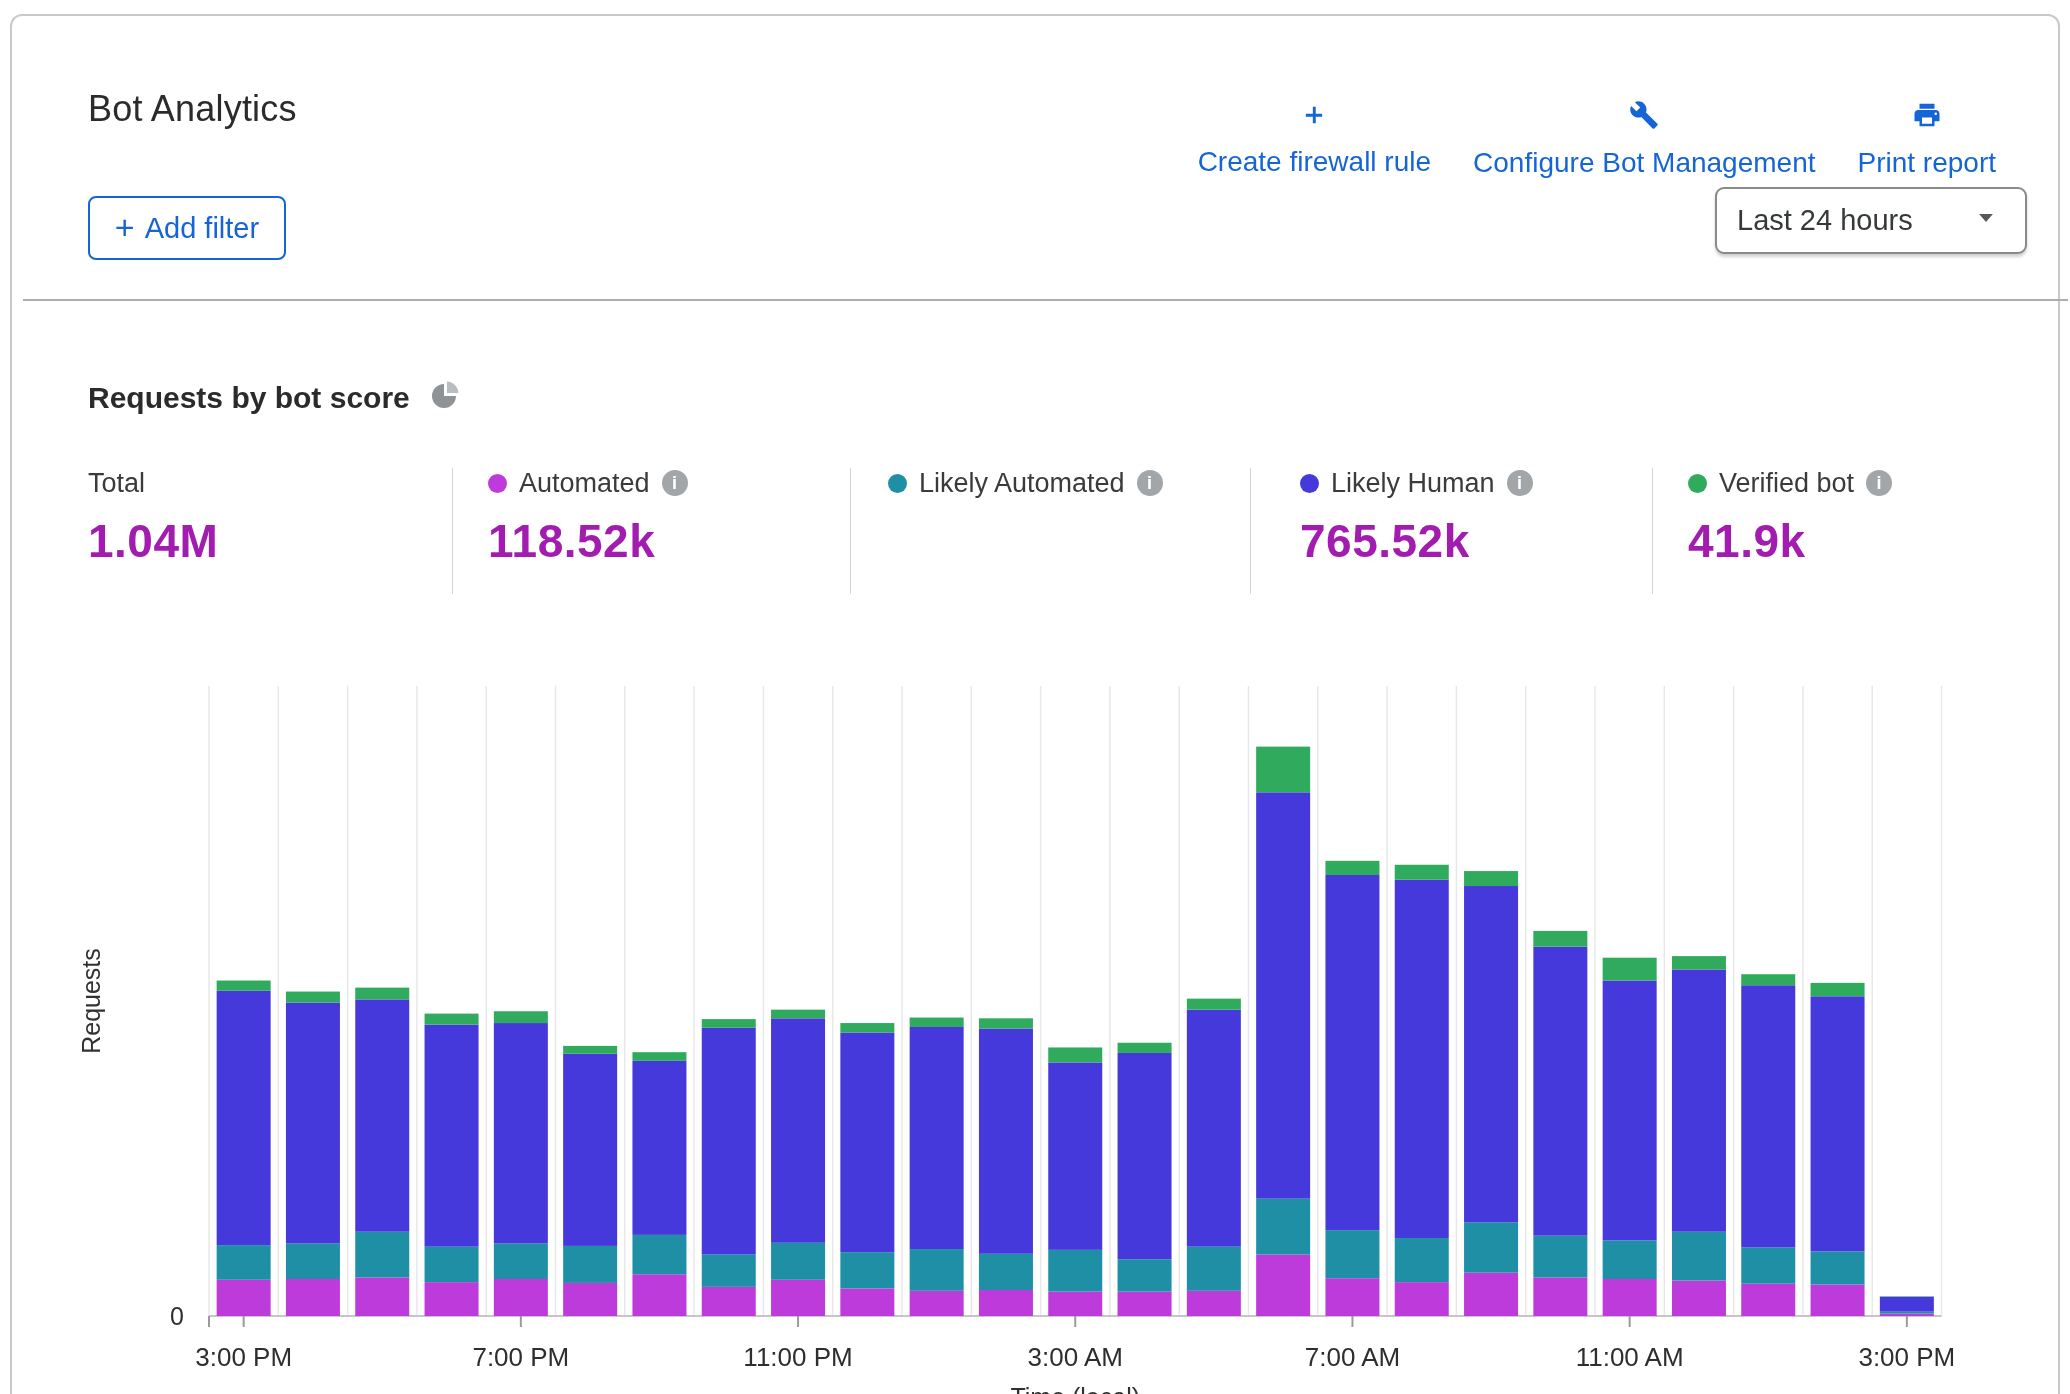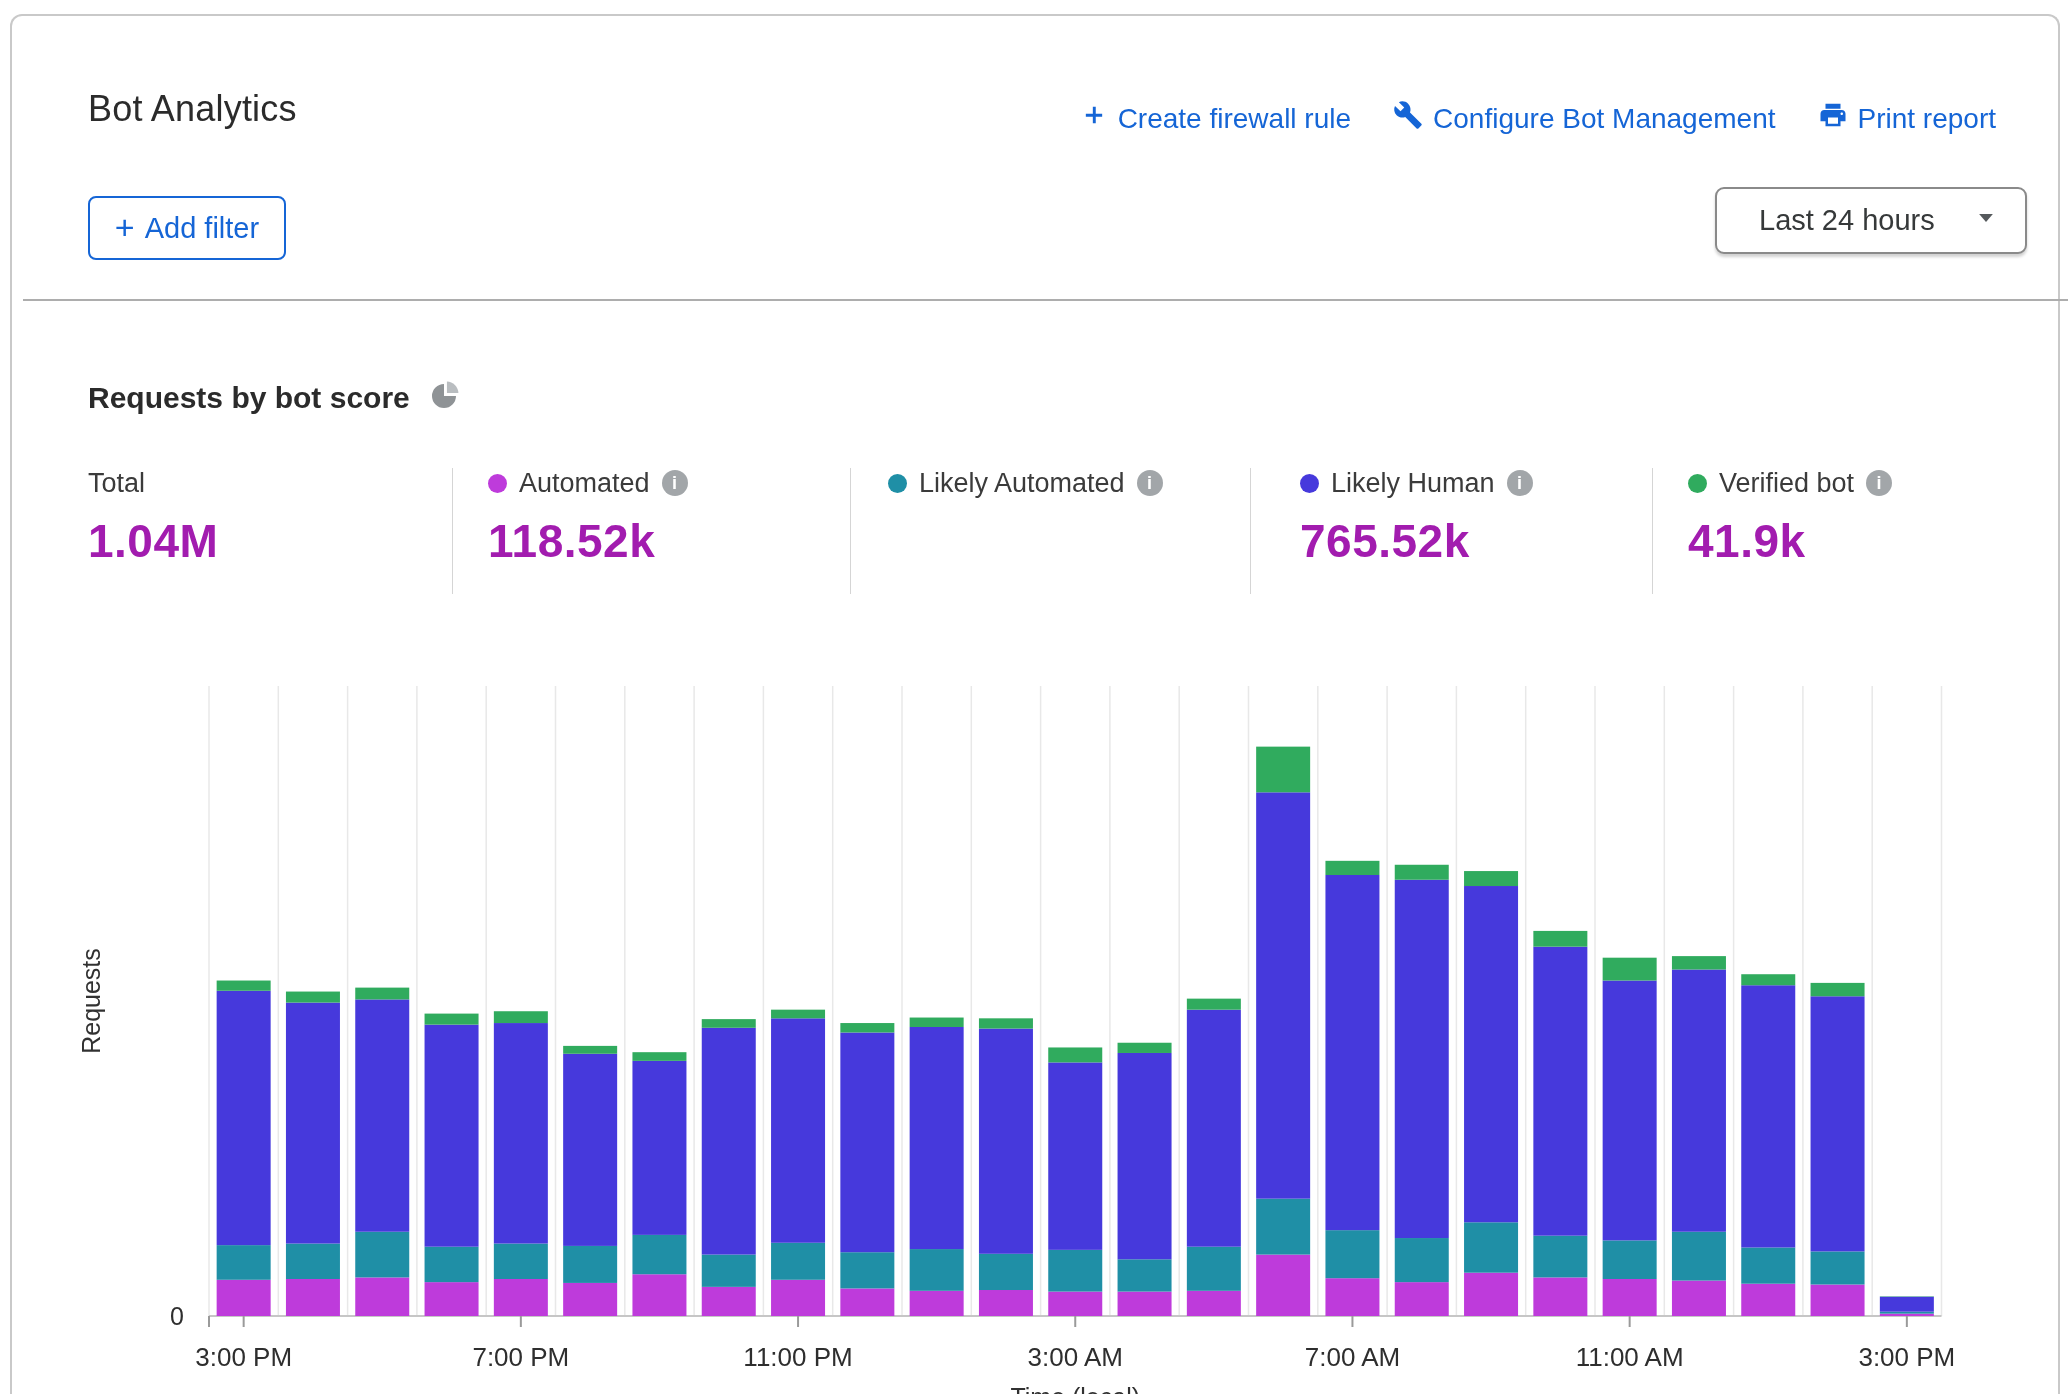--- a/index.html
+++ b/index.html
@@ -11,34 +11,34 @@
     position:absolute;left:10px;top:14px;width:2046px;height:1390px;
     border:2px solid #c9c9c9;border-bottom:none;border-radius:12px 12px 0 0;background:#fff;
   }
   .page-title{
     position:absolute;left:76px;top:72px;font-size:36px;font-weight:400;color:#2b2b2b;letter-spacing:.2px;
   }
   .actions{
     position:absolute;top:84px;right:62px;display:flex;align-items:center;gap:42px;
   }
   .action-link{
-    display:flex;align-items:center;gap:10px;color:#1565D6;font-size:28px;cursor:pointer;white-space:nowrap;
+    display:flex;align-items:center;gap:10px;color:#1565D6;font-size:28px;cursor:pointer;white-space:nowrap;flex-direction:column;
   }
   .action-link svg{flex:0 0 auto;}
   .add-filter-btn{
     position:absolute;left:76px;top:180px;width:198px;height:64px;
     border:2.5px solid #1565D6;border-radius:8px;background:#fff;color:#1565D6;
     display:flex;align-items:center;justify-content:center;gap:10px;font-size:29px;cursor:pointer;
   }
   .plus-glyph{font-size:34px;font-weight:500;line-height:1;margin-top:-3px;}
   .time-select{
     position:absolute;left:1703px;top:171px;width:312px;height:67px;box-sizing:border-box;
     border:2px solid #8a8a8a;border-radius:9px;background:#fff;
     display:flex;align-items:center;justify-content:space-between;
-    padding:0 24px 0 42px;font-size:29px;color:#36393a;cursor:pointer;
+    padding:0 24px 0 20px;font-size:29px;color:#36393a;cursor:pointer;
     box-shadow:0 3px 3px rgba(0,0,0,0.18);
   }
   .divider{
     position:absolute;left:11px;top:283px;width:2045px;height:2px;background:#adadad;
   }
   .section-title{
     position:absolute;left:76px;top:360px;display:flex;align-items:center;gap:18px;
     font-size:30px;font-weight:700;color:#2b2b2b;
   }
   .stats-row{position:absolute;left:0;top:450px;width:2070px;height:130px;}

